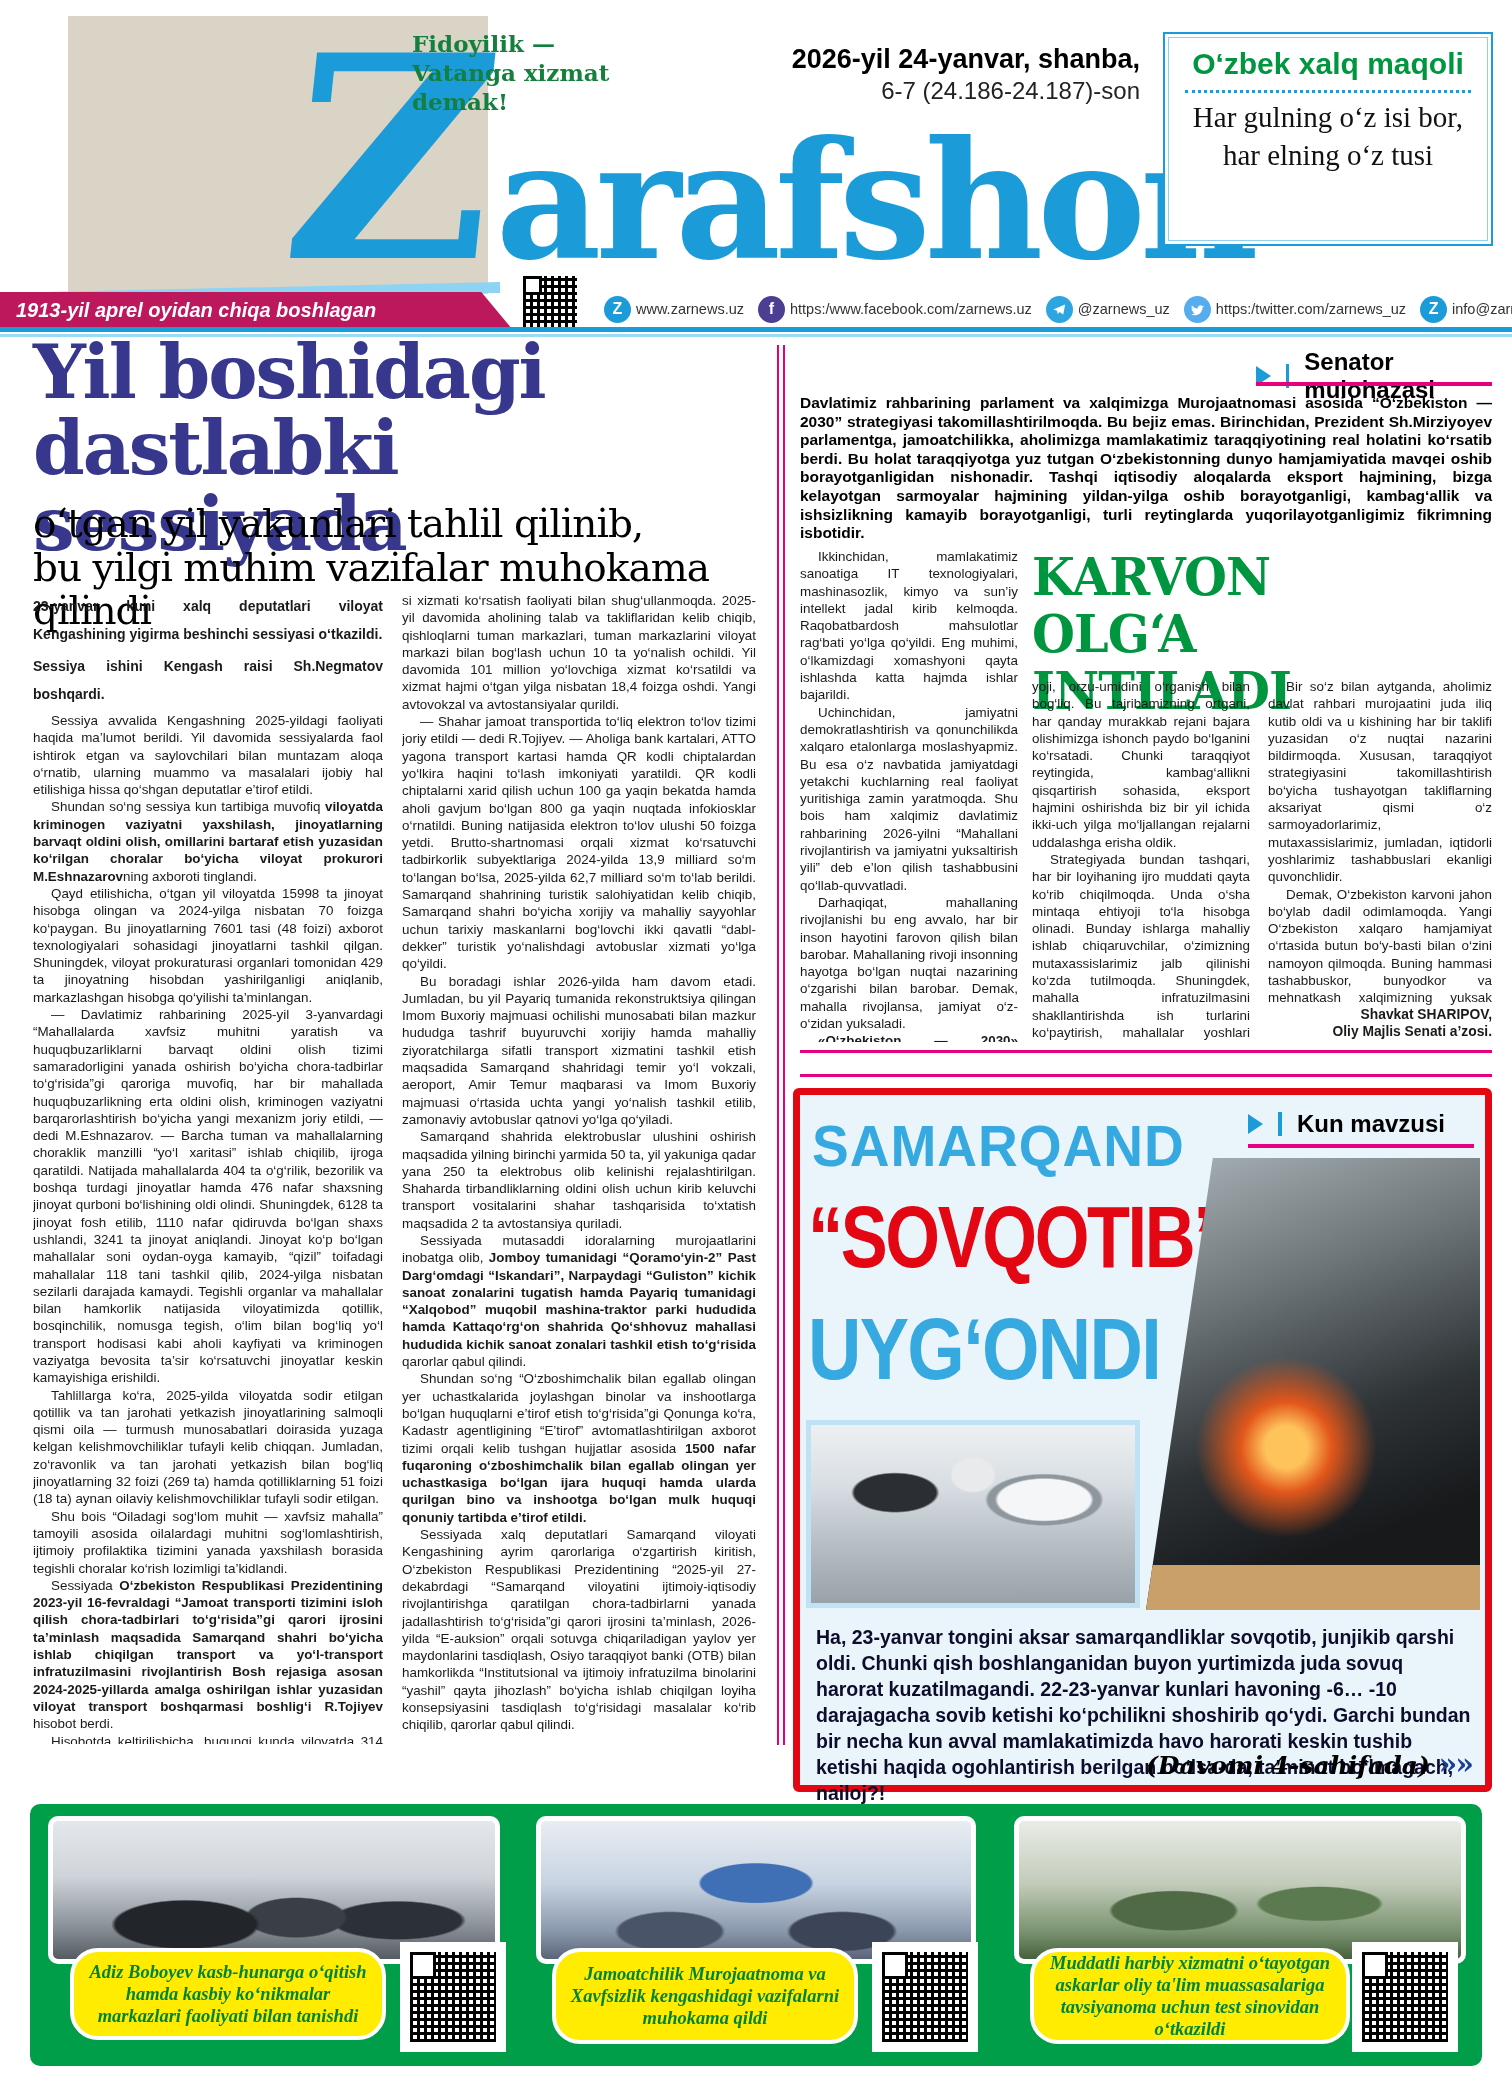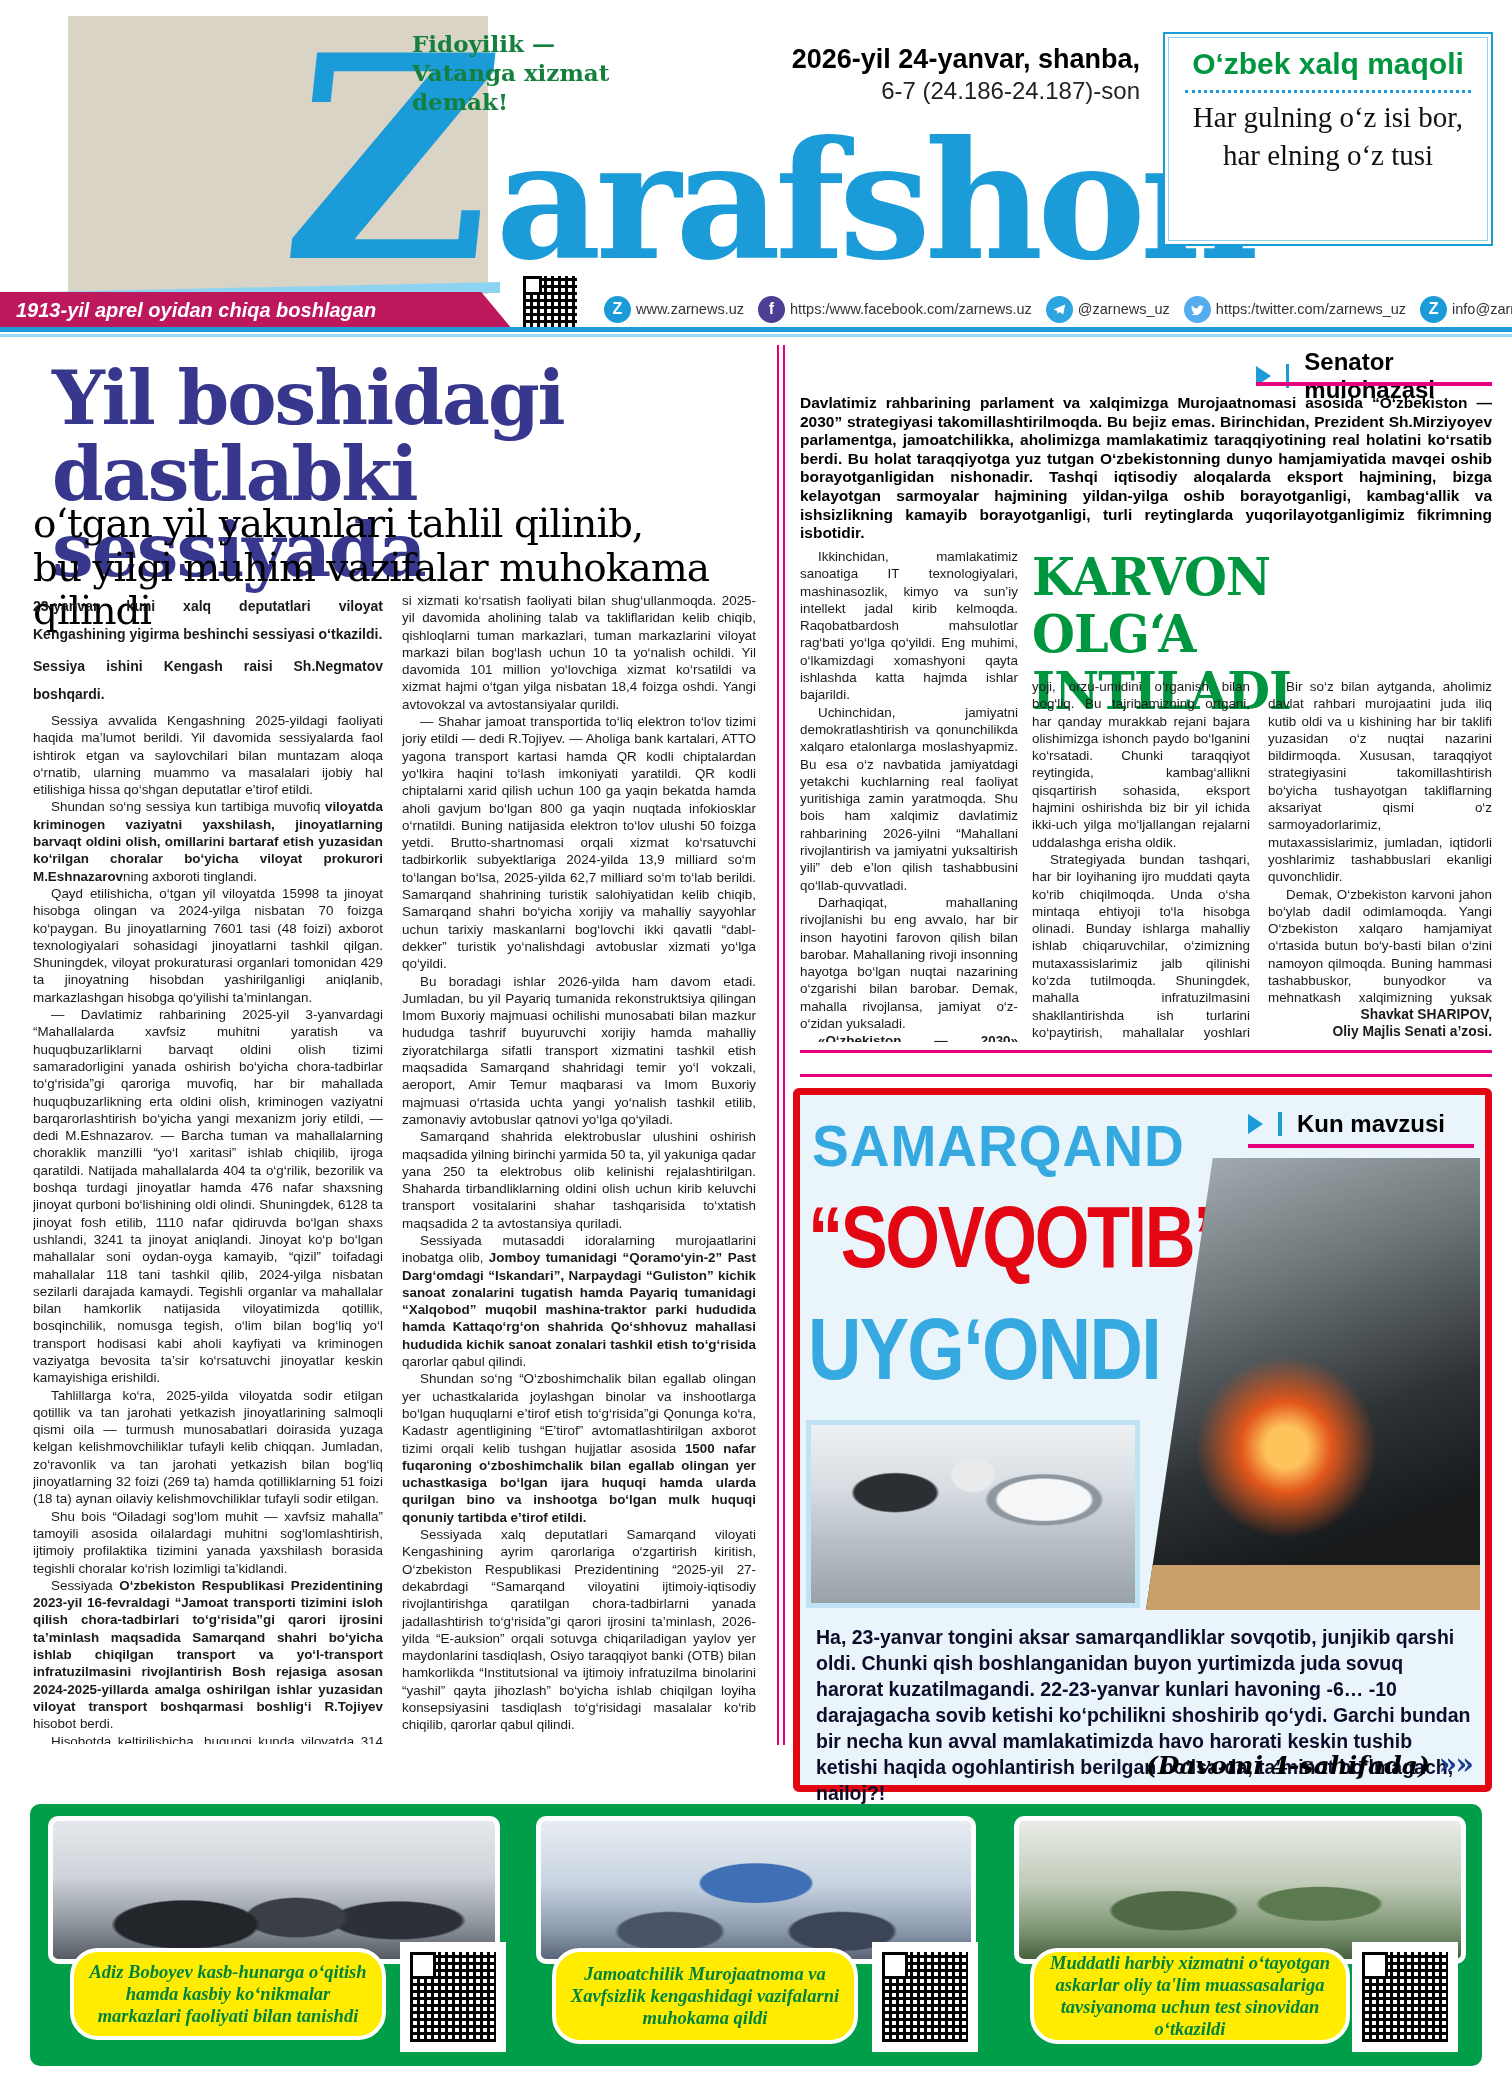--- a/index.html
+++ b/index.html
@@ -43,22 +43,22 @@
      border:3px solid #000;background:#fff;}
   .qr-main{left:519px;top:272px;width:62px;height:62px;}
   .social{left:604px;top:293px;width:900px;height:32px;display:flex;align-items:center;gap:14px;}
   .soc-item{display:flex;align-items:center;gap:5px;}
   .soc-ic{width:27px;height:27px;border-radius:50%;display:flex;align-items:center;justify-content:center;
           color:#fff;font-weight:bold;font-size:16px;flex:0 0 auto;}
   .soc-label{font-size:14.5px;color:#333;white-space:nowrap;}
   .ic-blue{background:#1b9cd8;} .ic-fb{background:#4c3f93;} .ic-tg{background:#2ca5e0;} .ic-tw{background:#55acee;}
 
   
-  .headline{left:33px;top:360px;width:730px;font-family:"DejaVu Serif",serif;font-weight:bold;
-            color:#37378d;font-size:74px;line-height:1.03;letter-spacing:-2px;margin-left:19px;}
+  .headline{left:33px;top:334px;width:730px;font-family:"DejaVu Serif",serif;font-weight:bold;
+            color:#37378d;font-size:74px;line-height:1.03;letter-spacing:-2px;}
   .subhead{left:33px;top:502px;width:730px;font-family:"DejaVu Serif",serif;font-size:39px;
            line-height:1.12;color:#000;letter-spacing:-1px;}
   .col{overflow:hidden;}
   .col1{left:33px;top:592px;width:350px;height:1152px;}
   .col2{left:402px;top:592px;width:354px;height:1152px;}
   .col p{margin:0;font-size:13.4px;line-height:17.3px;text-align:justify;text-indent:18px;}
   .col p.lead{font-size:14px;line-height:28px;font-weight:bold;text-indent:0;margin-bottom:4px;}
   .col p.cont{text-indent:0;}
   .b{font-weight:bold;margin-top:24px;}
   .vdiv{left:777px;top:345px;width:2px;height:1400px;background:#e6007e;box-shadow:6px 0 0 #e6007e;}

